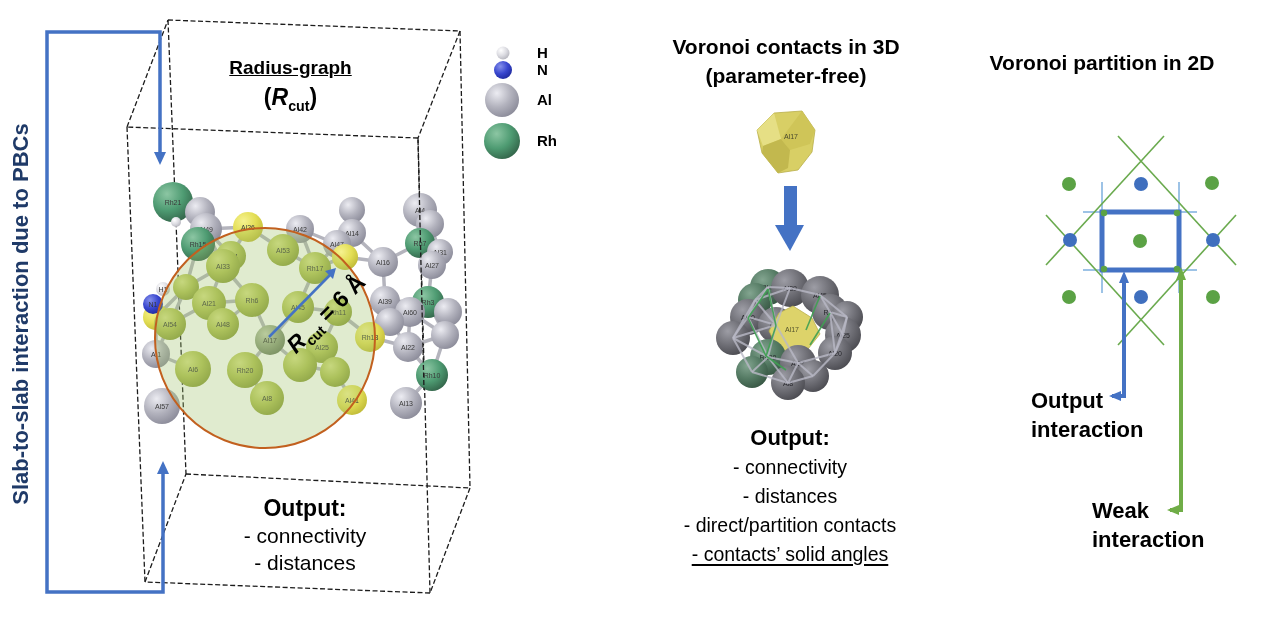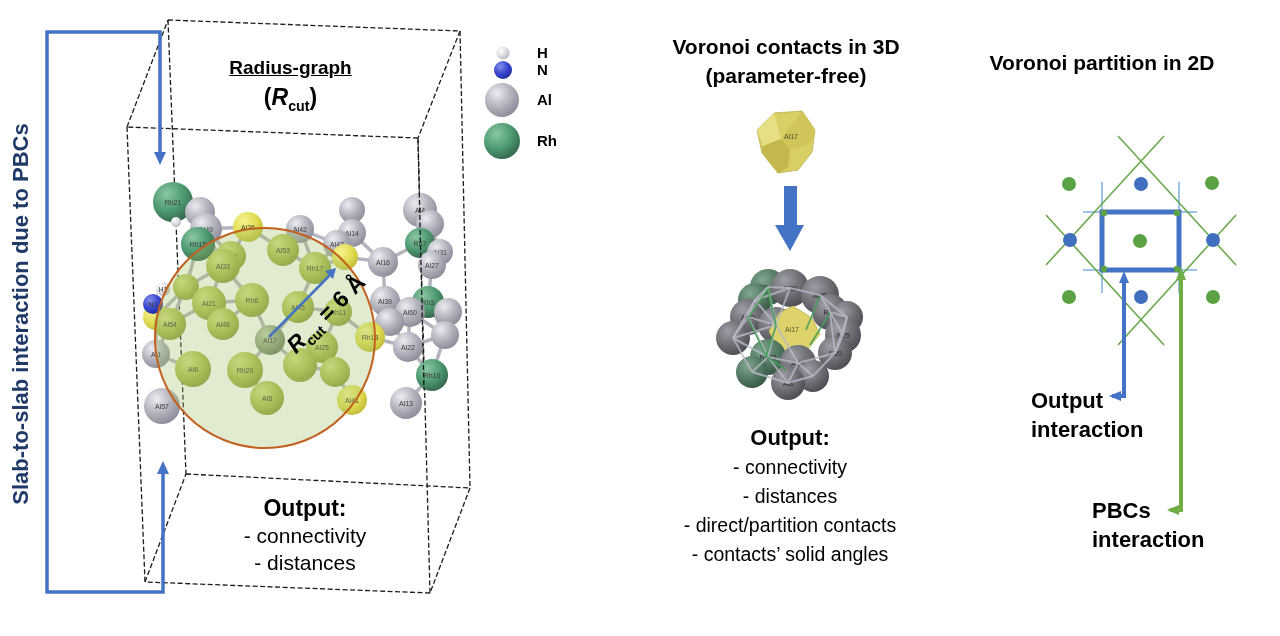--- a/index.html
+++ b/index.html
@@ -17,21 +17,21 @@
       color:#1f3a68;transform:rotate(-90deg);transform-origin:center;}
   .rcut{left:248px;top:300px;width:158px;font-size:23px;font-weight:bold;
       transform:rotate(-45deg);transform-origin:center;}
   .out-left{left:195px;top:494px;width:220px;}
   .out-left .hd{font-size:23px;font-weight:bold;line-height:28px;}
   .out-left .itm{font-size:21px;line-height:27px;}
   .t-mid-title{left:650px;top:32px;width:272px;font-size:21px;font-weight:bold;line-height:29px;}
   .out-mid{left:650px;top:423px;width:280px;}
   .out-mid .hd{font-size:22px;font-weight:bold;line-height:30px;}
   .out-mid .itm{font-size:19.5px;line-height:29px;}
-  .out-mid .u{text-decoration-thickness:2px;text-underline-offset:3px;text-align:center;}
+  .out-mid .u{text-decoration:underline;text-decoration-thickness:2px;text-underline-offset:3px;text-align:center;}
   .t-right-title{left:968px;top:51px;width:268px;font-size:21px;font-weight:bold;}
   .t-strong{left:1031px;top:386px;width:140px;font-size:22px;font-weight:bold;line-height:29px;}
   .t-weak{left:1092px;top:496px;width:150px;font-size:22px;font-weight:bold;line-height:29px;}
   .alab{font-size:7px;text-anchor:middle;}
   .legtxt{font-size:15px;font-weight:bold;}
   #box-edges line, #edge-redraw{stroke:#1c1c1c;stroke-width:1.3;stroke-dasharray:5 2.5;}
   #pbc-bracket{fill:none;stroke:#4472c4;stroke-width:3.5;}
   .bluefill{fill:#4472c4;}
   #left-bonds line{stroke:#b4b4bd;stroke-width:3.5;stroke-linecap:round;}
   #mid-lines line{stroke:#b9b9c6;stroke-width:2;opacity:0.8;}
@@ -489,17 +489,17 @@
   </div>
 
   <div class="ov t-right-title ctr">Voronoi partition in 2D</div>
 
   <div class="ov t-strong">
     <div>Output</div>
     <div>interaction</div>
   </div>
 
   <div class="ov t-weak">
-    <div>PBCs</div>
+    <div>Weak</div>
     <div>interaction</div>
   </div>
 
 </div>
 
 </body></html>

